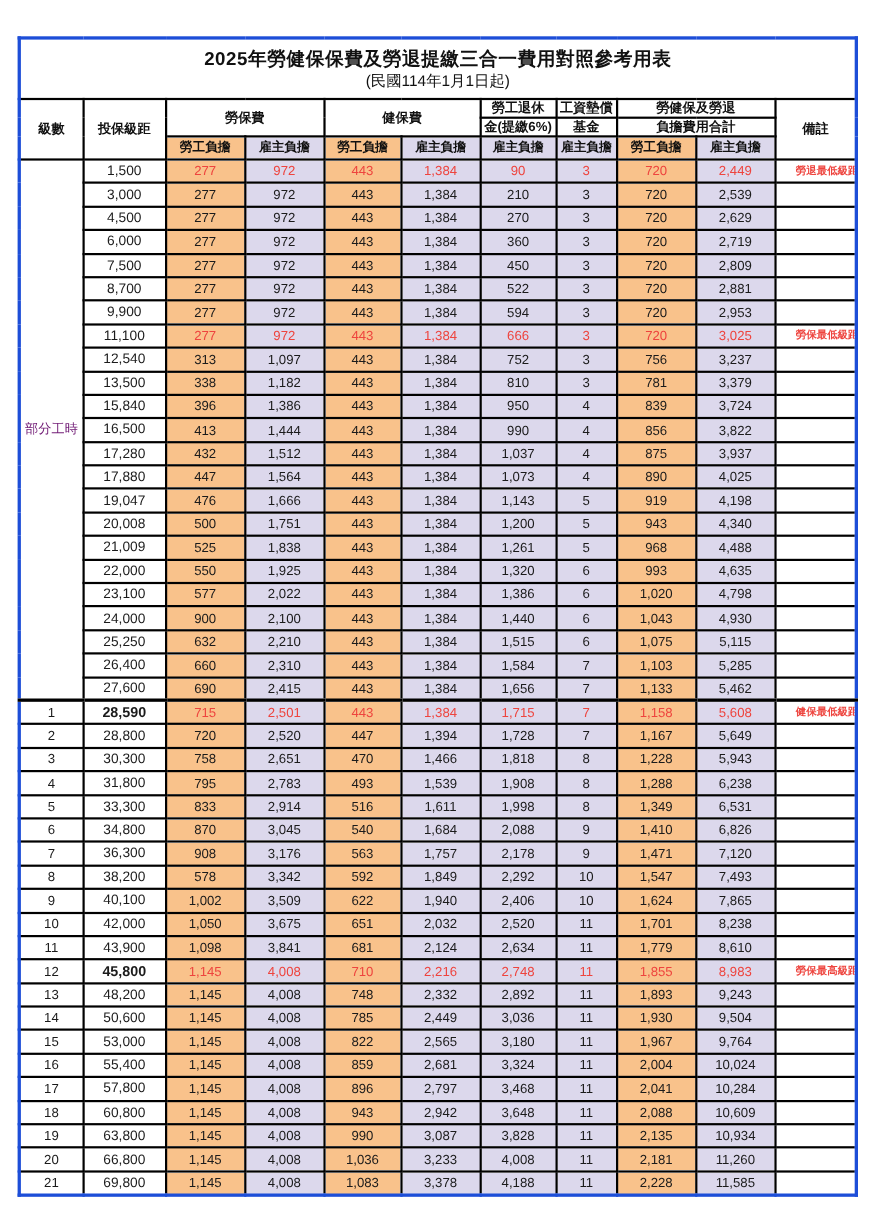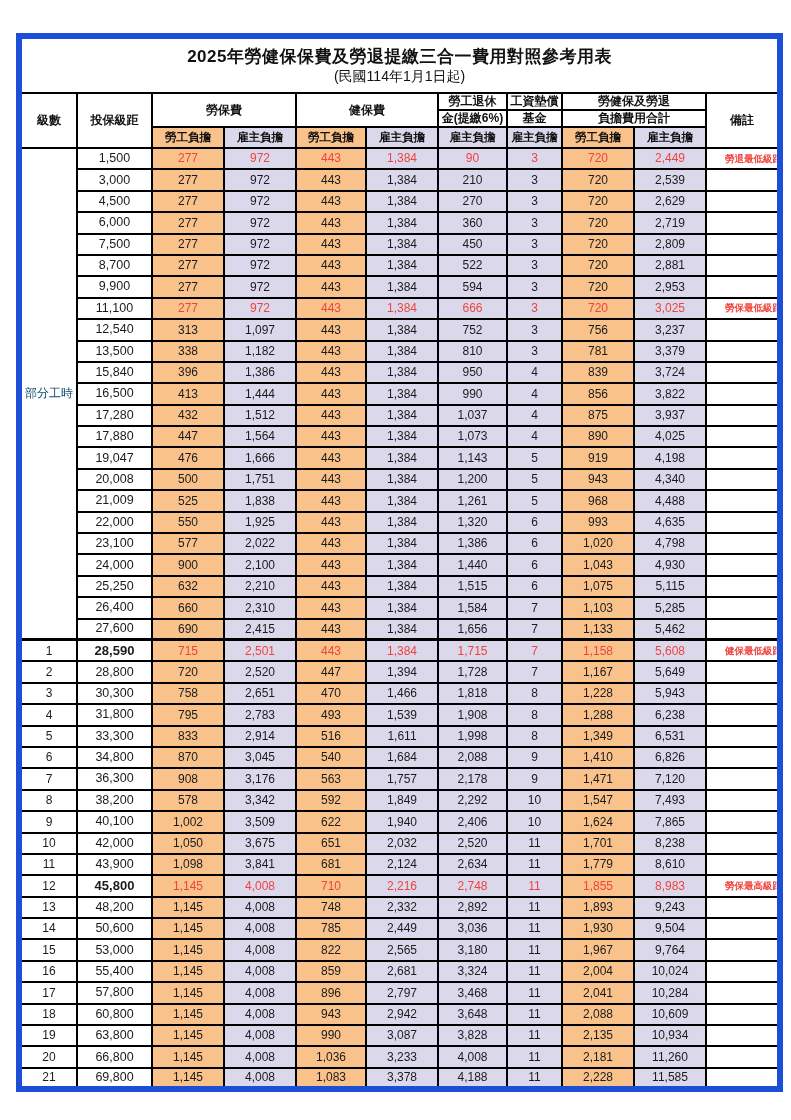--- a/index.html
+++ b/index.html
@@ -4,41 +4,41 @@
 <style>
   html,body{margin:0;padding:0;}
   body{
     width:791px;height:1120px;background:#ffffff;
     font-family:"Liberation Sans","DejaVu Sans",sans-serif;
     color:#111;
   }
   table{
     border-collapse:collapse;table-layout:fixed;
     width:761px;margin:33px 0 0 16px;
-    border:6px solid #1d4ed8;
+    border:3px solid #1d4ed8;
   }
   td{
     border:2px solid #000;
     padding:0;text-align:center;vertical-align:middle;
     overflow:hidden;white-space:nowrap;line-height:1.05;
   }
   
   .title-cell{height:53px;background:#fff;}
   .title-line{font-size:17px;font-weight:bold;letter-spacing:.5px;}
   .subtitle-line{font-size:14px;font-weight:normal;margin-top:3px;}
   
   tr.hrow1 td,tr.hrow2 td{height:15px;font-size:12px;font-weight:600;}
   tr.hrow3 td{height:19px;font-size:11.5px;font-weight:600;}
   
   tbody tr{height:21.4px;}
   tbody td{font-size:12px;color:#1b1b1b;}
   td.c-salary{font-size:12.5px;}
   td.c-salary.bold{font-weight:bold;font-size:13px;}
   td.c-level{font-size:12px;}
-  td.part-time{font-size:12px;color:#0c4a6e;}
+  td.part-time{font-size:12px;color:#701a75;}
   td.c-note{font-size:9.5px;font-weight:bold;padding:0 18px;}
   
   .bg-emp{background:var(--emp);}
   .bg-er{background:var(--er);}
   
   tr.hl td.fee,tr.hl td.c-note{color:var(--red);}
   tr.section-start td{border-top:3px solid #000;}
 </style>
 </head>
 <body>

